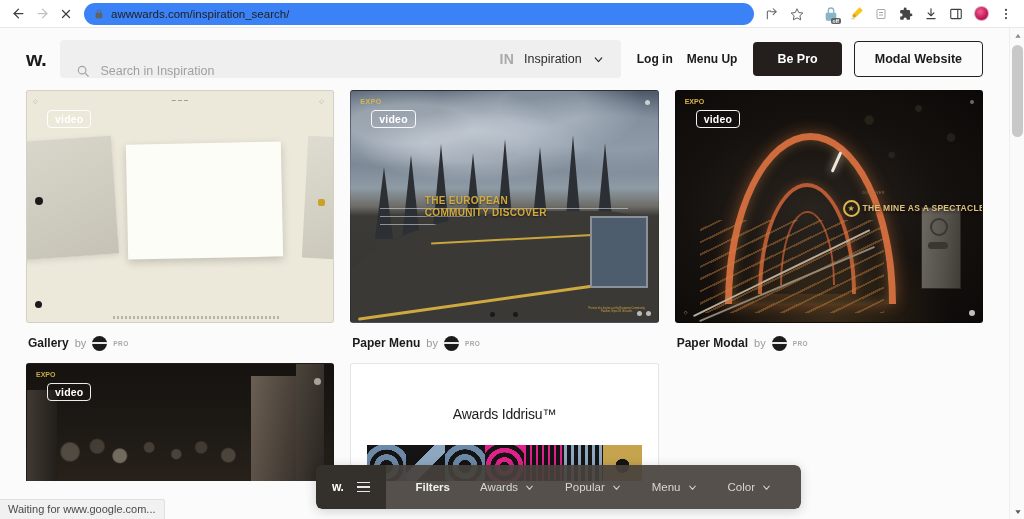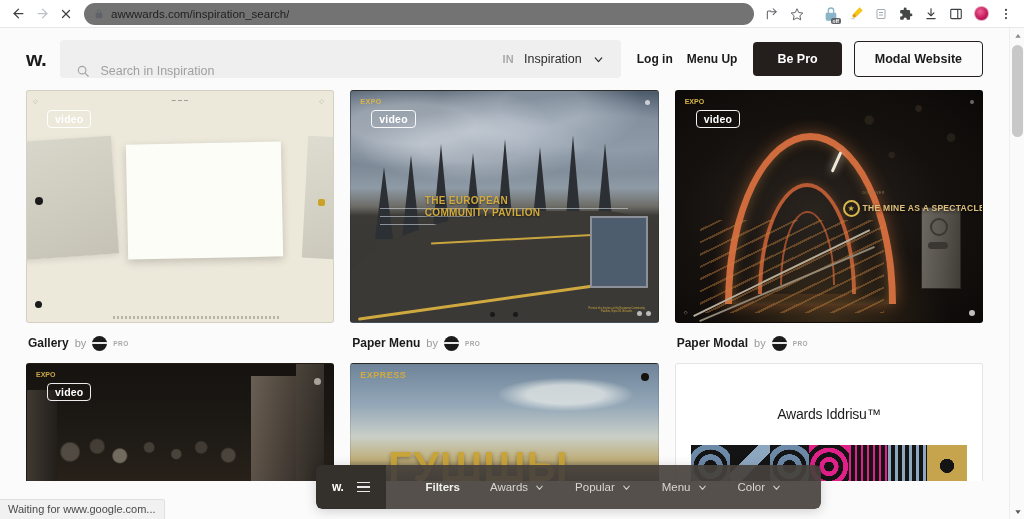--- a/index.html
+++ b/index.html
@@ -27,21 +27,21 @@
     border-radius: 50%;
     flex: 0 0 auto;
     color: #5f6368;
   }
   .nav-btn.disabled { color: #bdc1c6; }
   .nav-btn svg { display: block; }
 
   .omnibox {
     flex: 1 1 auto;
     height: 22px;
-    background: #737373;
+    background: #3b82f6;
     border-radius: 11px;
     display: flex;
     align-items: center;
     padding: 0 10px;
     margin: 0 6px 0 6px;
     min-width: 0;
   }
   .omnibox .lock { margin-right: 7px; display:flex; }
   .omnibox .url {
     font-size: 11.5px;
@@ -132,21 +132,21 @@
   .search-input::placeholder { color: #a0a0a0; }
 
   .search-scope {
     flex: 0 0 auto;
     display: flex; align-items: center;
     padding-right: 16px;
     gap: 10px;
     height: 100%;
   }
   .scope-in {
-    font-size: 11px; color: #a9a9a9; font-weight: bold; letter-spacing: .3px;
+    font-size: 14px; color: #a9a9a9; font-weight: bold; letter-spacing: .3px;
   }
   .scope-label { font-size: 12.5px; color: #2b2b2b; }
   .chev { color: #2b2b2b; display:flex; }
 
   .hdr-links { display: flex; align-items: center; gap: 14px; flex: 0 0 auto; margin-right: 16px; }
   .hdr-link { font-size: 12px; font-weight: bold; color: #1b1b1b; white-space: nowrap; }
 
   .btn-pro {
     background: #241f1c; color: #fff;
     font-size: 12.5px; font-weight: bold;
@@ -610,21 +610,21 @@
     gap: 14px;
     padding: 0 16px;
     border-radius: 6px 0 0 6px;
   }
   .fb-logo { color: #fff; font-size: 12px; font-weight: bold; letter-spacing: -.4px; }
   .fb-hamb { display: flex; flex-direction: column; gap: 3px; }
   .fb-hamb span { display: block; width: 13px; height: 1.6px; background: #e9e9e9; }
   .fb-right {
     background: rgba(70,65,60,.92);
     display: flex; align-items: center;
-    padding: 0 24px;
+    padding: 0 14px;
     border-radius: 0 6px 6px 0;
   }
   .fb-item {
     display: flex; align-items: center; gap: 6px;
     padding: 0 15px;
     color: #d9d6d2;
     font-size: 11.5px;
     white-space: nowrap;
     height: 100%;
   }
@@ -852,21 +852,21 @@
           </span>
           <span class="road"></span>
           <span class="curb2"></span>
           <span class="curb"></span>
           <span class="logo-tl">
             <span>EXPO</span>
           </span>
           <span class="badge-video">video</span>
           <span class="headline">
             <span>THE EUROPEAN</span><br>
-            <span>COMMUNITY PAVILION</span>
+            <span>COMMUNITY DISCOVER</span>
           </span>
           <span class="portrait">
             <span class="portrait-in"></span>
           </span>
           <span class="portrait-cap">Portrait of a hostess at the European Community Pavilion, Expo 58, Brussels</span>
           <span class="dots">
               <i></i>
               <i></i>
             </span>
           <span class="ctrl-br">
@@ -917,30 +917,20 @@
           <span class="buildingL"></span>
           <span class="buildingR"></span>
           <span class="buildingR2"></span>
           <span class="crowd"></span>
           <span class="speck"></span>
           <span class="logo-tl">EXPO</span>
           <span class="badge-video">video</span>
         </div>
       </div>
 
-      <div class="card">
-        <div class="thumb short t5">
-          <span class="cloud"></span>
-          <span class="logo-tl">
-            <span>EXPRESS</span>
-          </span>
-          <span class="bigtype">ГУШШЫ</span>
-          <span class="dot-tr"></span>
-        </div>
-      </div>
 
       <div class="card">
         <div class="thumb short t6">
           <span class="title">Awards Iddrisu™</span>
           <span class="subtitle">shabaniddrisu.com</span>
           <span class="shapes">
             <i class="s-ring-blue"></i>
             <i class="s-diamond"></i>
             <i class="s-ring-blue"></i>
             <i class="s-ring-pink"></i>

